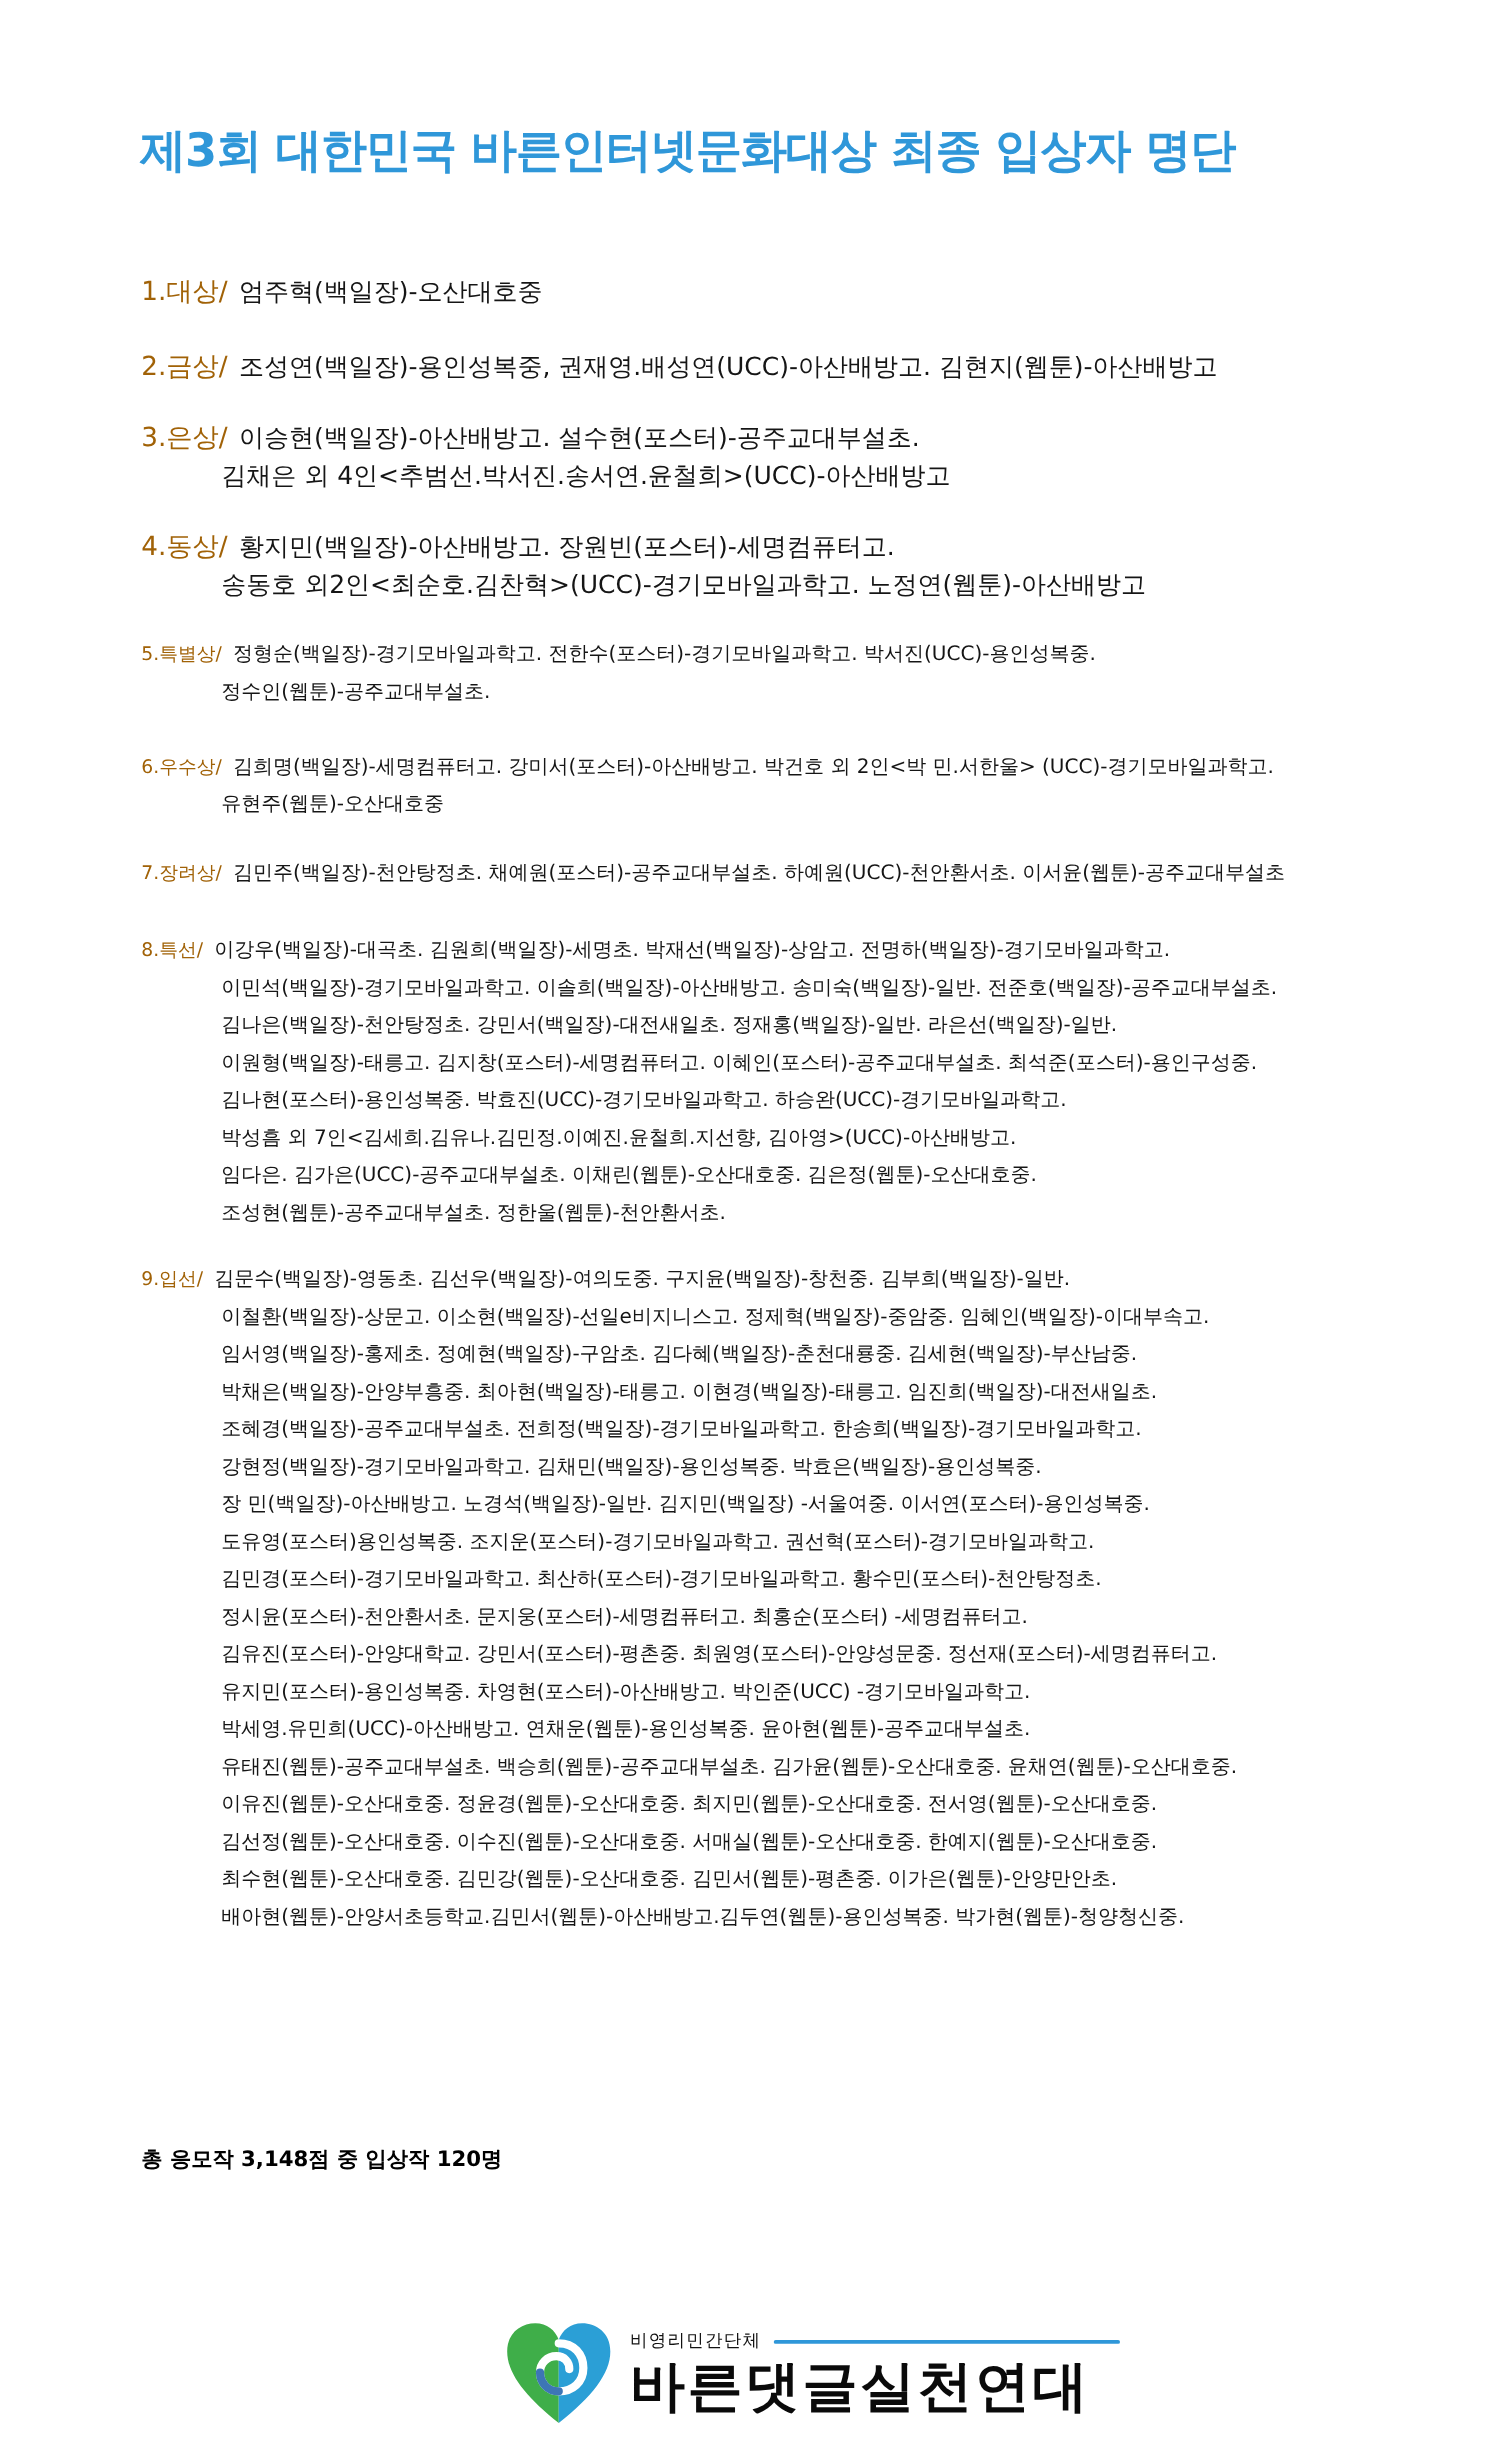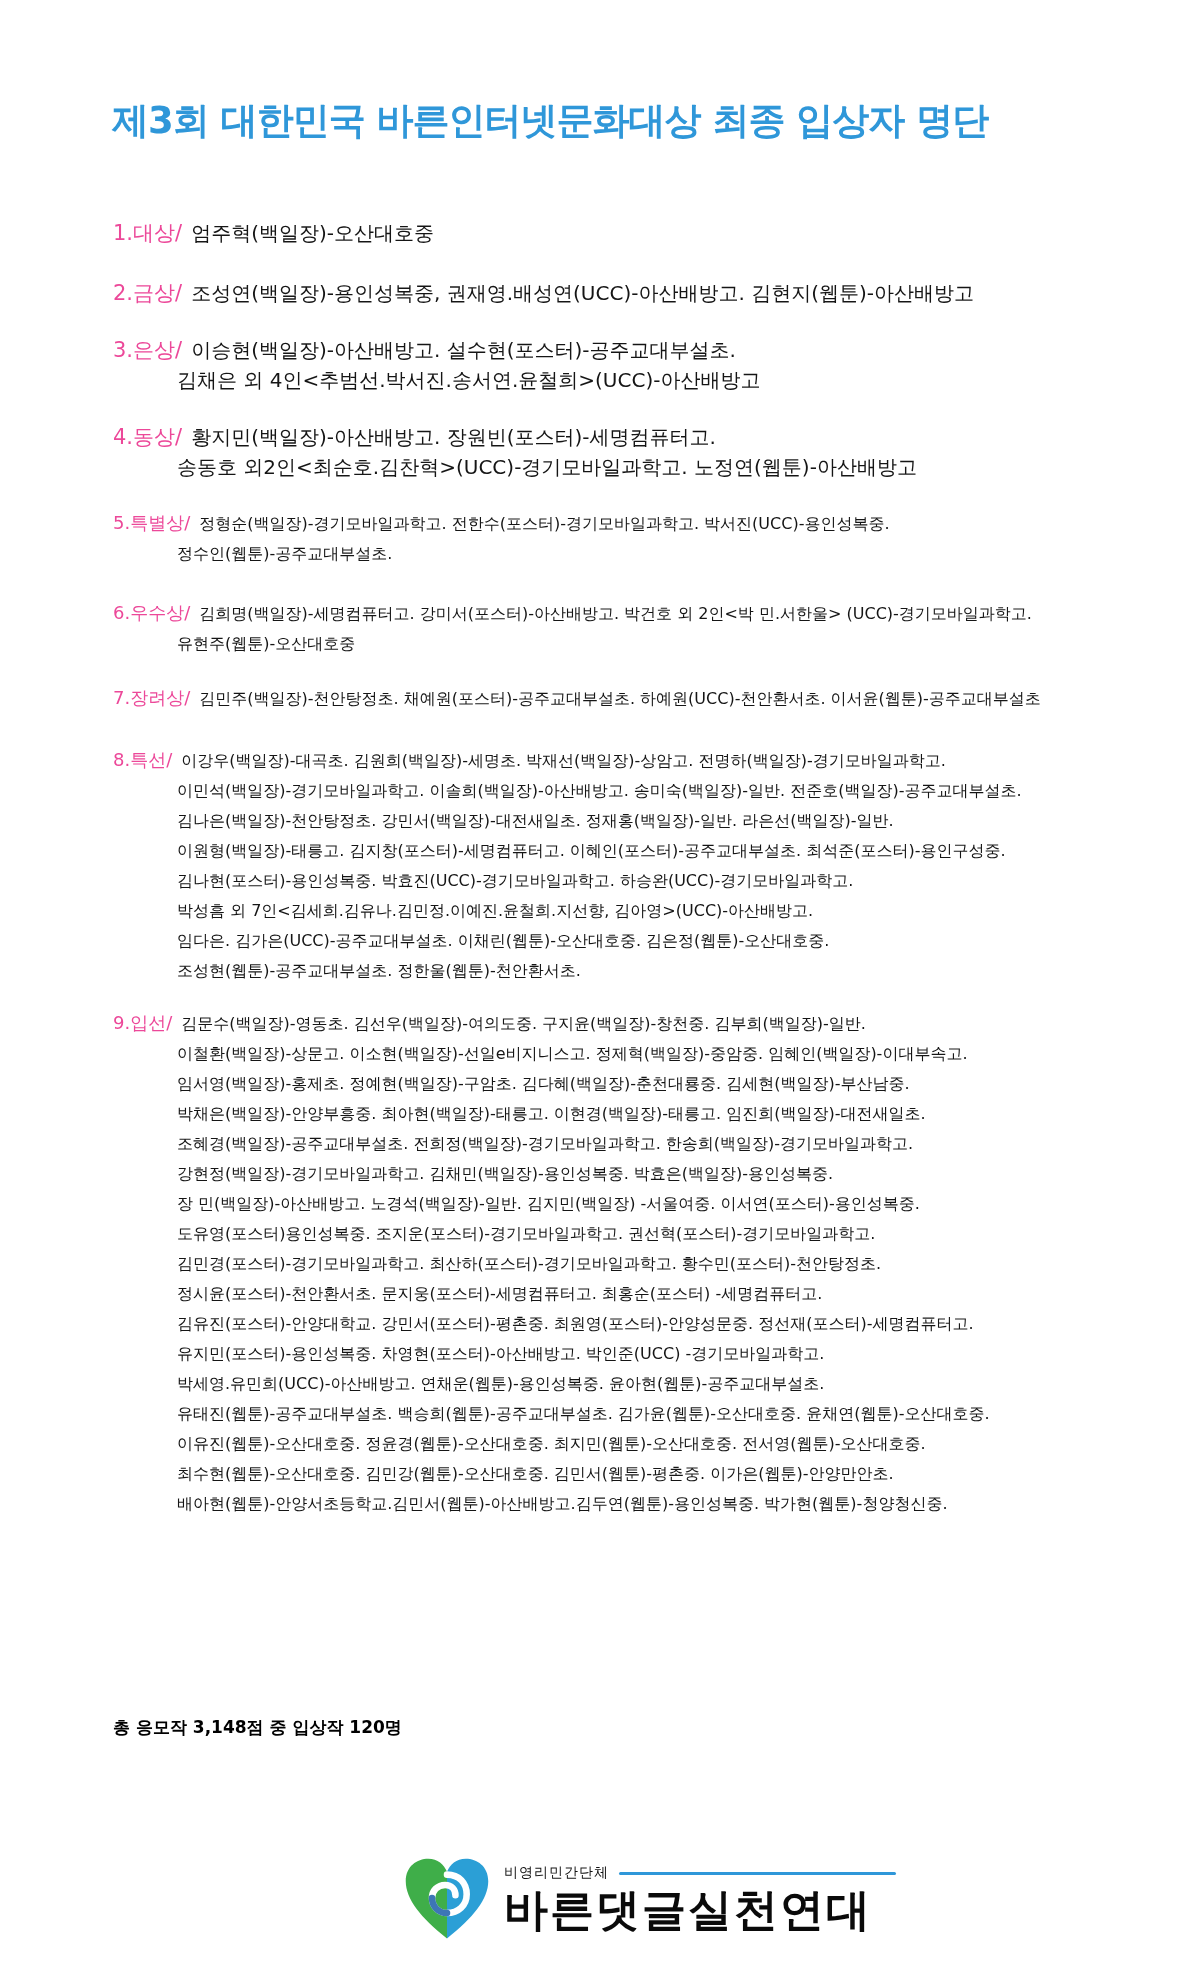--- a/index.html
+++ b/index.html
@@ -6,25 +6,25 @@
   body{font-family:"DejaVu Sans","Liberation Sans",sans-serif;color:#111;}
   .page{position:relative;width:1200px;height:1966px;background:#fff;overflow:hidden;margin:0 auto;}
 
   .doc-title{
     position:absolute;left:112px;top:96px;width:1040px;
     font-size:37px;font-weight:600;letter-spacing:-1px;
     color:#2f97d9;white-space:nowrap;
   }
 
   .section{position:absolute;left:113px;width:1020px;color:#151515;}
-  .section .rank{color:#ec4899;margin-right:9px;white-space:nowrap;}
+  .section .rank{color:#a16207;margin-right:9px;white-space:nowrap;}
   .section.lg{font-size:20px;line-height:30px;}
   .section.sm{font-size:16px;line-height:30px;}
   .section.lg .rank{font-size:21px;}
-  .section.sm .rank{font-size:18px;}
+  .section.sm .rank{font-size:15px;}
   .section .line{white-space:nowrap;}
   .section .line.cont{margin-left:64px;}
 
   .footer-note{
     position:absolute;left:113px;top:1716px;
     font-size:17px;font-weight:600;color:#000000;white-space:nowrap;
   }
 
   .logo{position:absolute;left:400px;top:1854px;display:flex;align-items:center;gap:10px;}
   .logo svg{display:block;flex:0 0 auto;}
@@ -89,20 +89,21 @@
         <div class="line cont">강현정(백일장)-경기모바일과학고. 김채민(백일장)-용인성복중. 박효은(백일장)-용인성복중.</div>
         <div class="line cont">장 민(백일장)-아산배방고. 노경석(백일장)-일반. 김지민(백일장) -서울여중. 이서연(포스터)-용인성복중.</div>
         <div class="line cont">도유영(포스터)용인성복중. 조지운(포스터)-경기모바일과학고. 권선혁(포스터)-경기모바일과학고.</div>
         <div class="line cont">김민경(포스터)-경기모바일과학고. 최산하(포스터)-경기모바일과학고. 황수민(포스터)-천안탕정초.</div>
         <div class="line cont">정시윤(포스터)-천안환서초. 문지웅(포스터)-세명컴퓨터고. 최홍순(포스터) -세명컴퓨터고.</div>
         <div class="line cont">김유진(포스터)-안양대학교. 강민서(포스터)-평촌중. 최원영(포스터)-안양성문중. 정선재(포스터)-세명컴퓨터고.</div>
         <div class="line cont">유지민(포스터)-용인성복중. 차영현(포스터)-아산배방고. 박인준(UCC) -경기모바일과학고.</div>
         <div class="line cont">박세영.유민희(UCC)-아산배방고. 연채운(웹툰)-용인성복중. 윤아현(웹툰)-공주교대부설초.</div>
         <div class="line cont">유태진(웹툰)-공주교대부설초. 백승희(웹툰)-공주교대부설초. 김가윤(웹툰)-오산대호중. 윤채연(웹툰)-오산대호중.</div>
         <div class="line cont">이유진(웹툰)-오산대호중. 정윤경(웹툰)-오산대호중. 최지민(웹툰)-오산대호중. 전서영(웹툰)-오산대호중.</div>
+        <div class="line cont">김선정(웹툰)-오산대호중. 이수진(웹툰)-오산대호중. 서매실(웹툰)-오산대호중. 한예지(웹툰)-오산대호중.</div>
         <div class="line cont">최수현(웹툰)-오산대호중. 김민강(웹툰)-오산대호중. 김민서(웹툰)-평촌중. 이가은(웹툰)-안양만안초.</div>
         <div class="line cont">배아현(웹툰)-안양서초등학교.김민서(웹툰)-아산배방고.김두연(웹툰)-용인성복중. 박가현(웹툰)-청양청신중.</div>
       </div>
     </div>
 
   <div class="footer-note">총 응모작 3,148점 중 입상작 120명</div>
 
   <div class="logo">
     <svg width="94" height="90" viewBox="0 0 100 96" aria-hidden="true">
       <defs>

